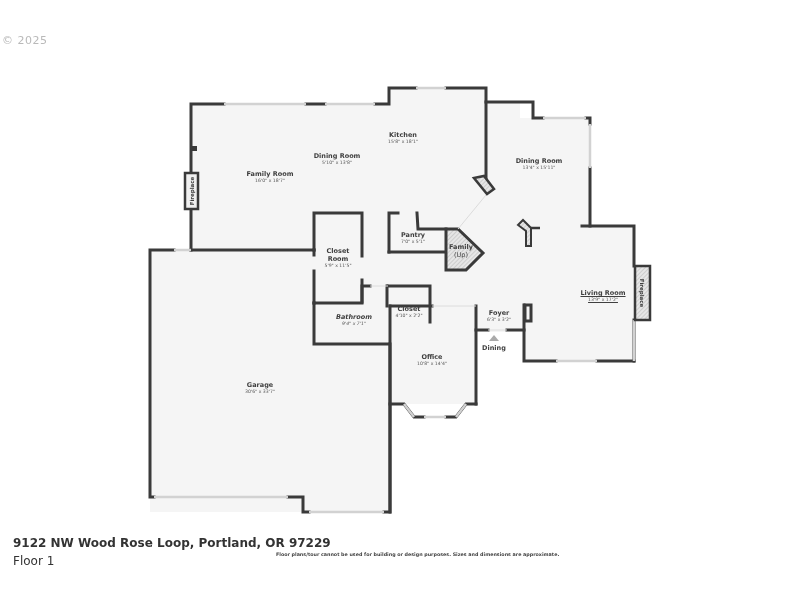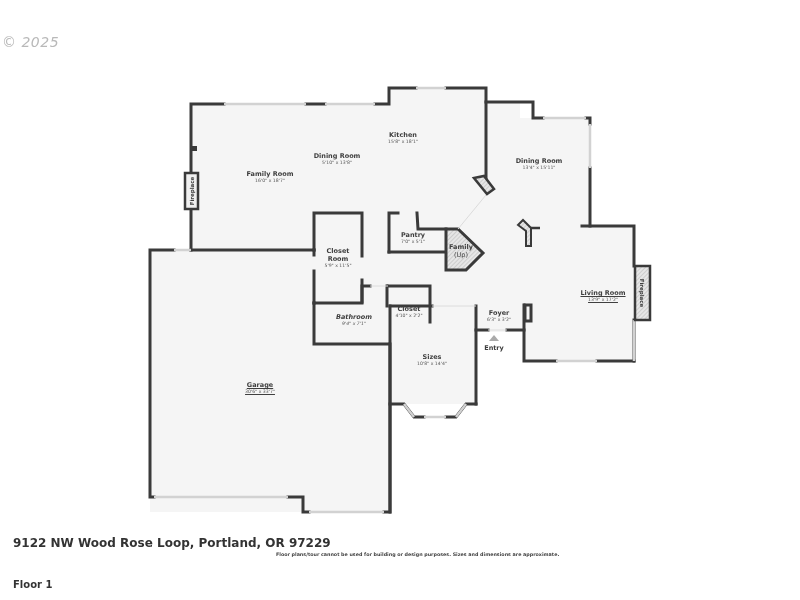--- a/index.html
+++ b/index.html
@@ -1,25 +1,25 @@
 <!DOCTYPE html>
 <html><head>
 <meta charset="utf-8">
 <style>
   html, body { margin:0; padding:0; background:#ffffff; }
   body { width:800px; height:600px; position:relative; overflow:hidden; font-family:"DejaVu Sans", sans-serif; }
-  .copyright { position:absolute; left:2px; top:34px; font-size:14px; color:#b9b9b9; letter-spacing:0.5px;font-style:italic; }
+  .copyright { position:absolute; left:2px; top:34px; font-size:11px; color:#b9b9b9; letter-spacing:0.5px; }
   svg.plan { position:absolute; left:0; top:0; width:800px; height:600px; }
   .room-label { position:absolute; text-align:center; color:#3f3f3f; transform:translateX(-50%); white-space:nowrap; }
   .room-name { font-size:6.5px; font-weight:bold; line-height:8px; }
   .room-dim { font-size:4.6px; line-height:6px; color:#555; }
   .vert { position:absolute; font-size:5.5px; color:#3f3f3f; font-weight:bold; transform:rotate(-90deg); transform-origin:center; white-space:nowrap; }
   .vert.cw { transform:rotate(90deg); }
   .footer-address { position:absolute; left:13px; top:536px; font-size:12px; color:#333; font-weight:bold; }
-  .footer-floor { position:absolute; left:13px; top:579px; font-size:10px; color:#333; font-weight:bold; }
+  .footer-floor { position:absolute; left:13px; top:554px; font-size:12px; color:#333; font-weight:normal; }
   .disclaimer { position:absolute; left:276px; top:552px; font-size:4.8px; color:#444; font-weight:bold; }
 </style>
 </head>
 <body>
 
 <div class="copyright">© 2025</div>
 
 <svg class="plan" viewBox="0 0 800 600" xmlns="http://www.w3.org/2000/svg">
   <defs>
     <pattern id="hatch" width="3" height="3" patternUnits="userSpaceOnUse" patternTransform="rotate(45)">
@@ -153,31 +153,31 @@
 </div>
 <div class="room-label" style="left:354px; top:313px;font-style:italic;">
   <div class="room-name">Bathroom</div>
   <div class="room-dim">9'4" x 7'1"</div>
 </div>
 <div class="room-label" style="left:499px; top:309px;">
   <div class="room-name">Foyer</div>
   <div class="room-dim">6'3" x 3'2"</div>
 </div>
 <div class="room-label" style="left:494px; top:344px;">
-  <div class="room-name">Entry</div>
+  <div class="room-name">Dining</div>
 </div>
 <div class="room-label" style="left:603px; top:289px;text-decoration:underline;">
   <div class="room-name">Living Room</div>
   <div class="room-dim">13'9" x 17'2"</div>
 </div>
 <div class="room-label" style="left:432px; top:353px;">
-  <div class="room-name">Sizes</div>
+  <div class="room-name">Office</div>
   <div class="room-dim">10'8" x 14'4"</div>
 </div>
-<div class="room-label" style="left:260px; top:381px;text-decoration:underline;">
+<div class="room-label" style="left:260px; top:381px;">
   <div class="room-name">Garage</div>
   <div class="room-dim">30'6" x 33'7"</div>
 </div>
 
 <div class="vert" style="left:170px; top:188px; width:44px; text-align:center;">Fireplace</div>
 <div class="vert cw" style="left:620px; top:290px; width:44px; text-align:center;">Fireplace</div>
 
 <div class="footer-address">9122 NW Wood Rose Loop, Portland, OR 97229</div>
 <div class="footer-floor">Floor 1</div>
 <div class="disclaimer">Floor plans/tour cannot be used for building or design purposes. Sizes and dimensions are approximate.</div>

